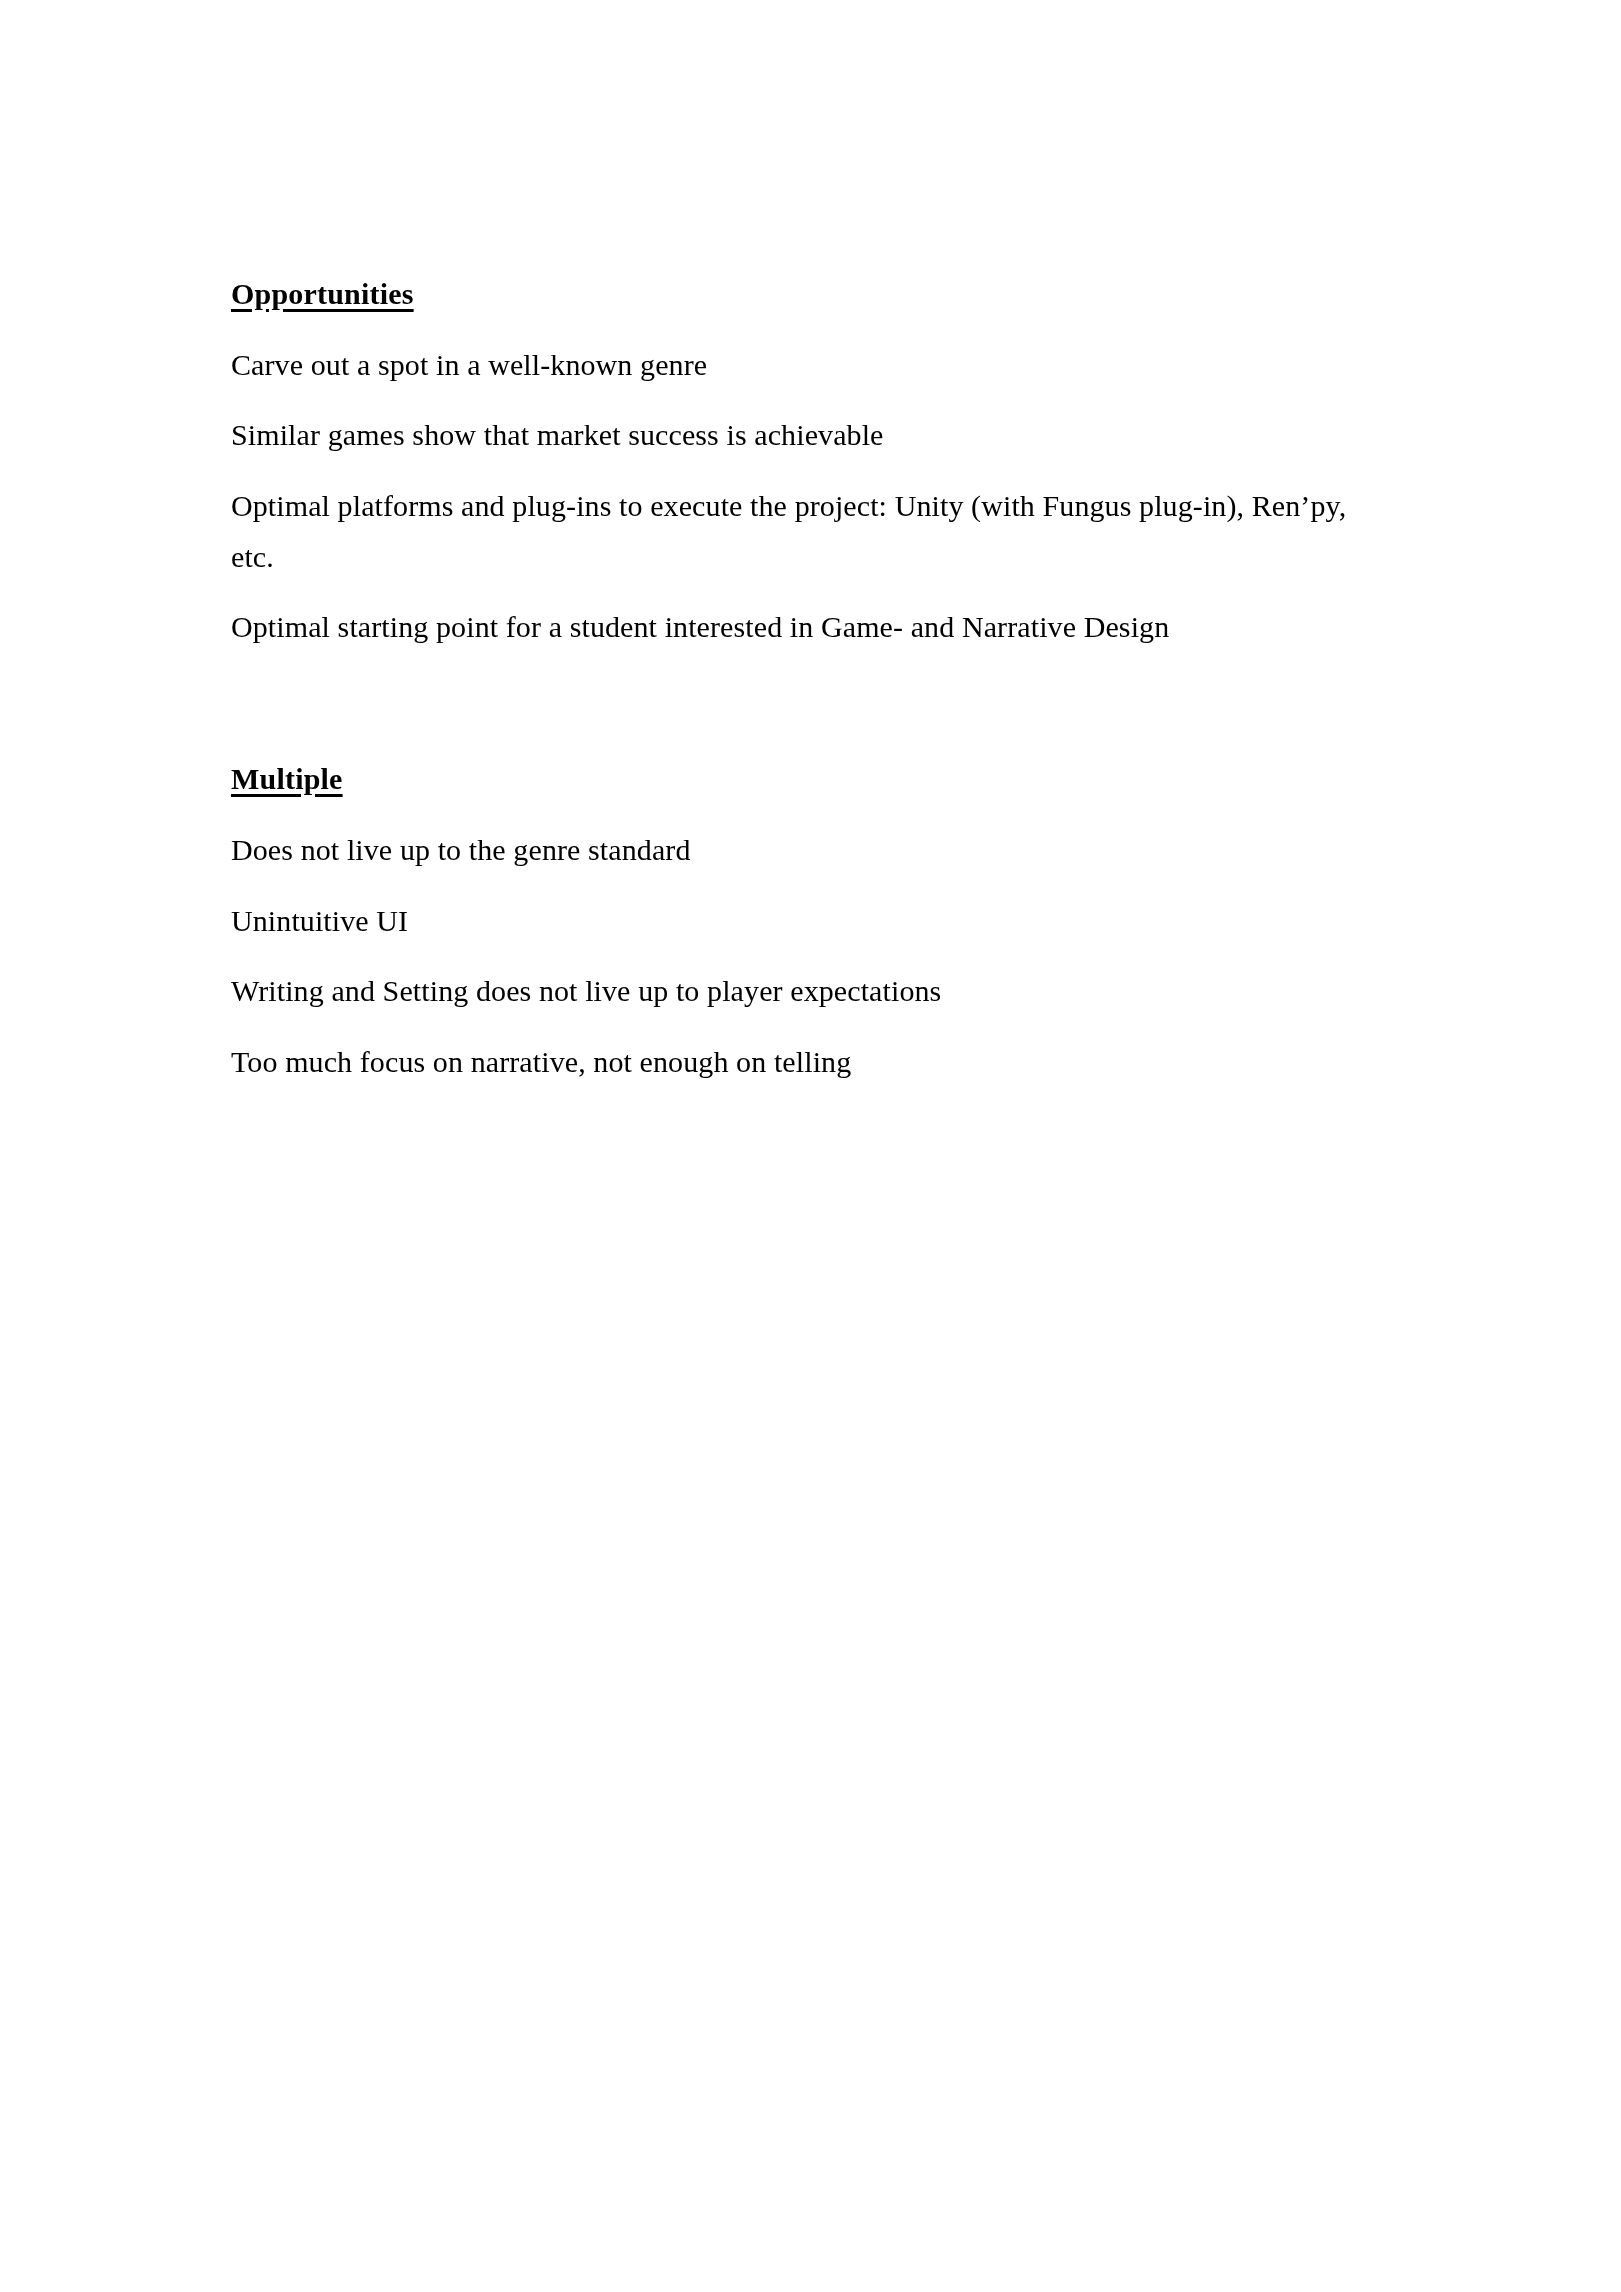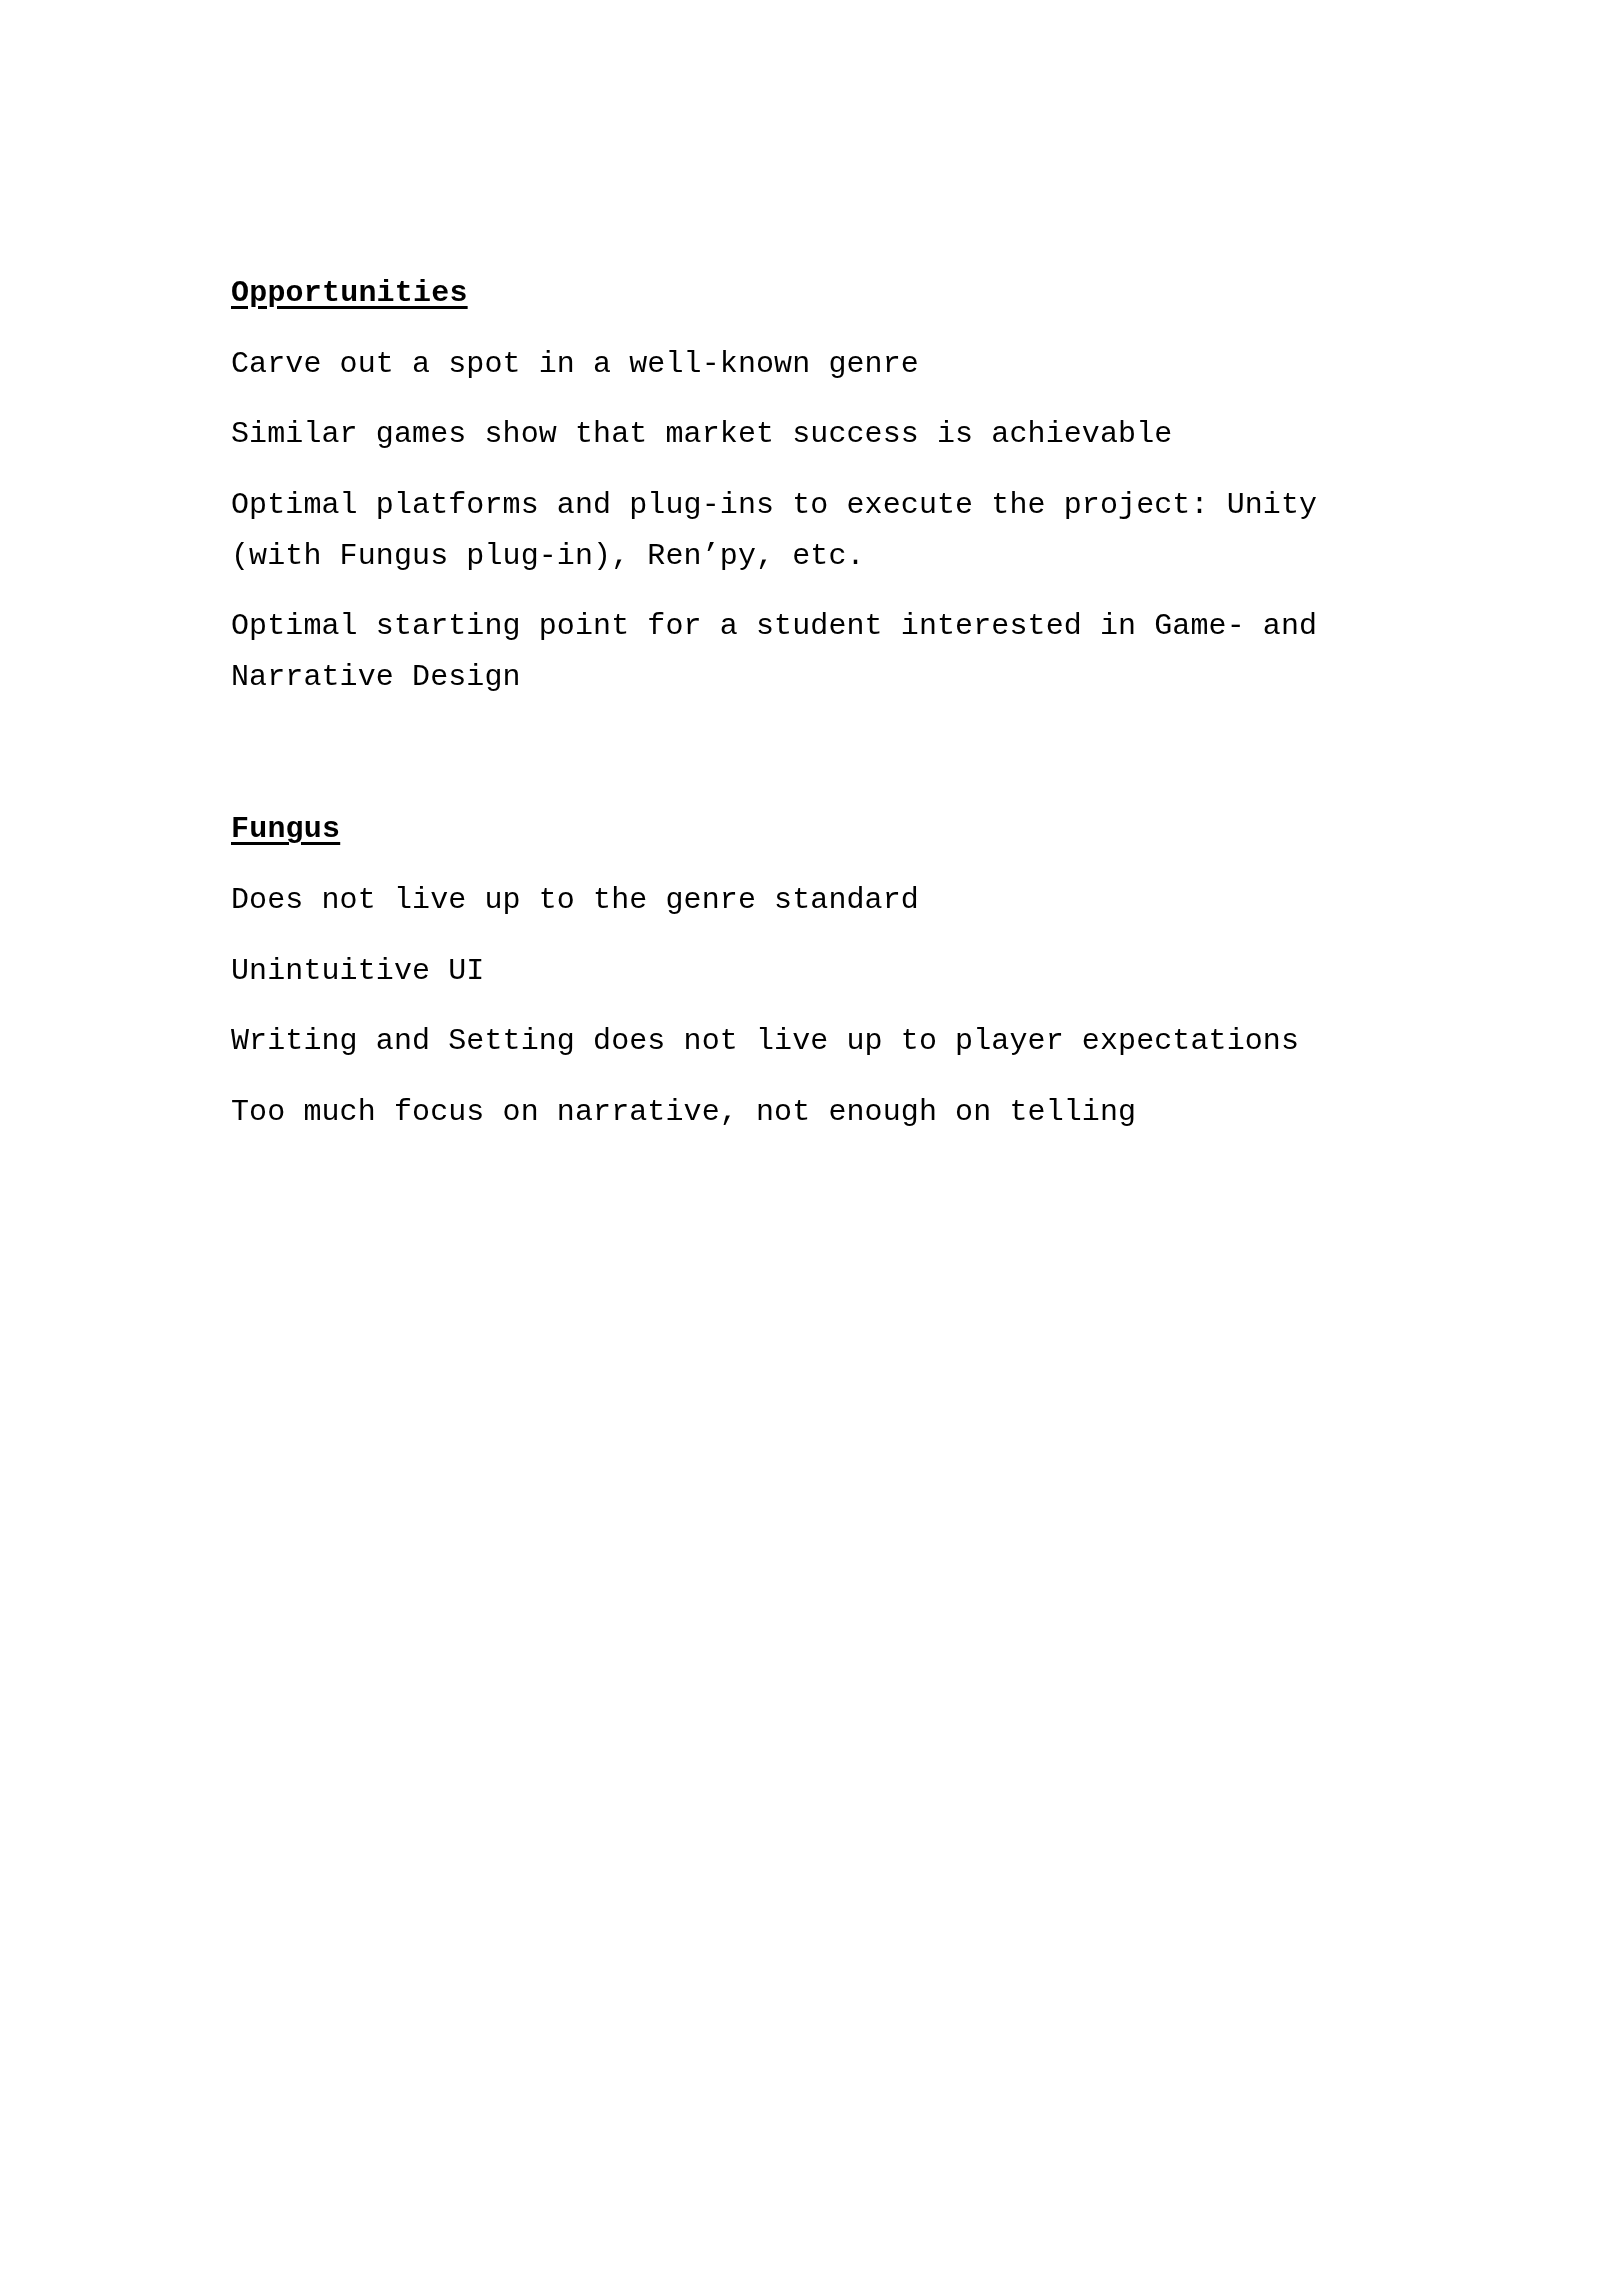--- a/index.html
+++ b/index.html
@@ -10,21 +10,21 @@
     width: 1621px;
     height: 2293px;
     background: #ffffff;
     overflow: hidden;
   }
   .page {
     box-sizing: border-box;
     width: 1621px;
     height: 2293px;
     padding: 268px 231px 0 231px;
-    font-family: Liberation Mono, monospace;
+    font-family: Liberation Serif, serif;
     font-size: 30px;
     line-height: 51px;
     color: #000000;
     background: #ffffff;
   }
   .section {
     margin: 0;
     padding: 0;
   }
   .section-threats {
@@ -52,21 +52,21 @@
 
   <div class="section section-opportunities">
     <h2 class="heading">Opportunities</h2>
     <p class="para">Carve out a spot in a well-known genre</p>
     <p class="para">Similar games show that market success is achievable</p>
     <p class="para">Optimal platforms and plug-ins to execute the project: Unity (with Fungus plug-in), Ren’py, etc.</p>
     <p class="para">Optimal starting point for a student interested in Game- and Narrative Design</p>
   </div>
 
   <div class="section section-threats">
-    <h2 class="heading">Fungus</h2>
+    <h2 class="heading">Multiple</h2>
     <p class="para">Does not live up to the genre standard</p>
     <p class="para">Unintuitive UI</p>
     <p class="para">Writing and Setting does not live up to player expectations</p>
     <p class="para">Too much focus on narrative, not enough on telling</p>
   </div>
 
 </div>
 
 
 </body></html>

